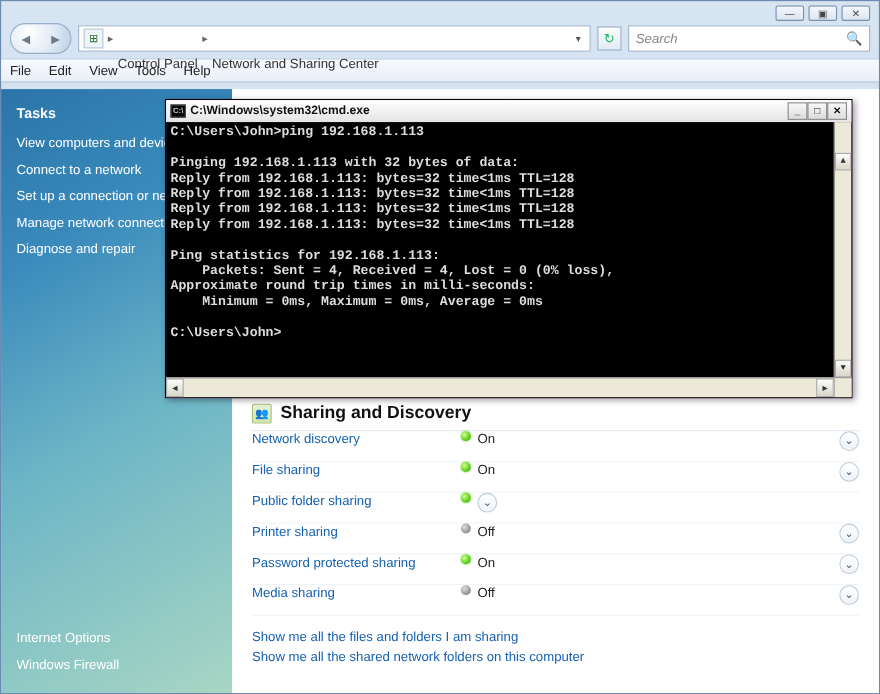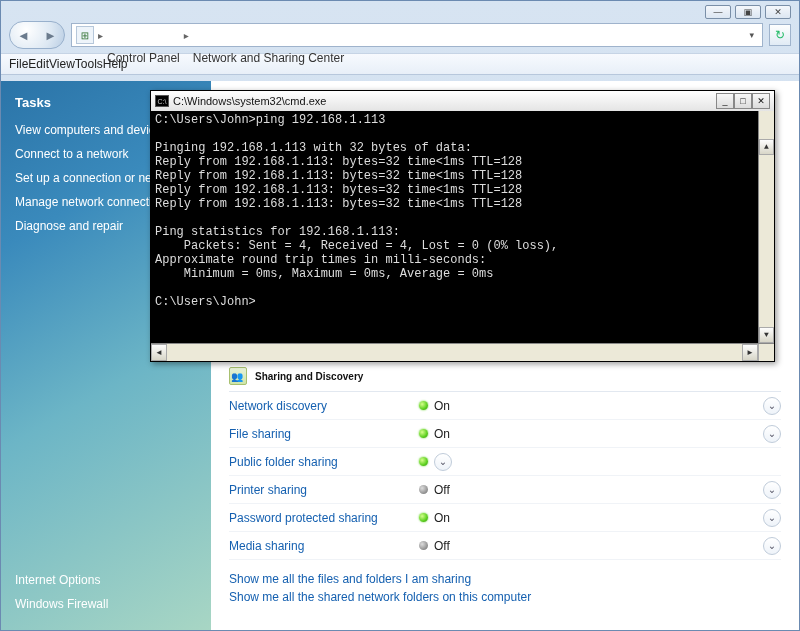--- a/index.html
+++ b/index.html
@@ -11,44 +11,44 @@
 .nav-orb { width: 56px; height: 28px; background: radial-gradient(circle at 30% 30%, #fff, #dde8f3 60%, #b9cde3); border:1px solid #98b0cc; border-radius: 14px; display:flex; align-items:center; justify-content:space-around; }
 .orb-arrow { color:#6b7b8d; font-size:13px; }
 .addr-icon { width:18px; height:18px; background:#eef4fa; border:1px solid #b6c7da; display:flex; align-items:center; justify-content:center; font-size:10px; color:#2d6f2d; }
 .addr-bar { flex:1; background:#fff; border:1px solid #9fb3cc; height:24px; display:flex; align-items:center; padding:0 4px; gap:4px; color:#333; }
 .addr-bar .crumb { cursor:pointer;margin-top:46px; }
 .addr-bar .sep { color:#666; font-size:10px; }
 .addr-drop { margin-left:auto; color:#555; font-size:9px; padding:0 4px; cursor:pointer; }
 .addr-refresh { width:22px; height:22px; border:1px solid #9fb3cc; background:linear-gradient(#fdfefe,#e1ebf5); display:flex; align-items:center; justify-content:center; cursor:pointer; color:#2b6; font-size:12px; }
 .search { width:220px; background:#fff; border:1px solid #9fb3cc; height:24px; display:flex; align-items:center; padding:0 6px; color:#888; font-style:italic; }
 .search .sicon { margin-left:auto; font-style:normal; color:#4a6fa0; cursor:pointer; }
-.menu-row { background:linear-gradient(#f7fafe,#e8eff8); border-top:1px solid #c6d4e5; border-bottom:1px solid #b7c7dc; height:22px; display:flex; align-items:center; padding:0 8px; gap:0; color:#222; }
+.menu-row { background:linear-gradient(#f7fafe,#e8eff8); border-top:1px solid #c6d4e5; border-bottom:1px solid #b7c7dc; height:22px; display:flex; align-items:center; padding:0 8px; gap:16px; color:#222; }
 .menu-row span { cursor:pointer; }
 .body-area { position:absolute; top:80px; left:0; right:0; bottom:0; display:flex; }
 .sidebar { width:210px; background:linear-gradient(150deg,#2b74a8 0%, #3a8abc 25%, #6cb5c6 55%, #a8d6c4 100%); color:#fff; padding:14px 14px; display:flex; flex-direction:column;justify-content:space-between; }
 .sidebar h4 { font-size:13px; font-weight:600; margin-bottom:8px; }
 .sidebar .task { font-size:12px; margin:5px 0; cursor:pointer; white-space:nowrap; overflow:hidden; }
 .sidebar .spacer { flex:1; }
 .sidebar .sa-head { font-size:12px; font-weight:600; margin-top:10px; }
 .main { flex:1; background:#fff; padding:0 18px 14px 18px; overflow:hidden; position:relative; }
 .main-inner { margin-top:280px; }
 .sd-head { display:flex; align-items:center; gap:8px; border-bottom:1px solid #e2e8f0; padding:6px 0; }
 .sd-head .sd-icon { width:18px; height:18px; background:linear-gradient(#e8f2d8,#cde5a8); border:1px solid #a8c070; border-radius:2px; display:flex; align-items:center; justify-content:center; font-size:10px; color:#5a7a2a; }
-.sd-head b { font-size:10px; color:#111; }
-.sd-row { display:flex; align-items:center; height:28px; border-bottom:1px solid #f0f3f7; }
+.sd-head b { font-size:16px; color:#111; }
+.sd-row { display:flex; height:28px; border-bottom:1px solid #f0f3f7; }
 .sd-row .label { width:190px; color:#1560b0; cursor:pointer; }
 .sd-row .dot { width:9px; height:9px; border-radius:50%; margin-right:6px; }
 .dot.on { background:radial-gradient(circle at 35% 35%, #d4ff8a, #5bcf1e 60%, #2f8a0c); box-shadow:0 0 2px #5bcf1e; }
 .dot.off { background:radial-gradient(circle at 35% 35%, #ddd, #999 60%, #666); }
 .sd-row .val { color:#222; flex:1; }
 .sd-row .chev { width:18px; height:18px; border:1px solid #c0ccda; border-radius:50%; display:flex; align-items:center; justify-content:center; color:#556; font-size:10px; cursor:pointer; background:linear-gradient(#fff,#eef3f9); }
 .links { margin-top:12px; }
 .links a { display:block; color:#1560b0; margin:4px 0; cursor:pointer; text-decoration:none; }
 
-.cmd-window { position:absolute; left:150px; top:90px; width:625px; height:272px; border:1px solid #000; background:#f0abfc; box-shadow:2px 2px 6px rgba(0,0,0,0.4); }
+.cmd-window { position:absolute; left:150px; top:90px; width:625px; height:272px; border:1px solid #000; background:#f0abfc; box-shadow:2px 2px 6px rgba(0,0,0,0.4);font-weight:bold; }
 .cmd-title { height:20px; background:linear-gradient(#fff,#e4e4e4); display:flex; align-items:center; padding:0 4px; font-size:11px; color:#111; }
 .cmd-title .cmd-icon { width:14px; height:12px; background:#000; border:1px solid #555; margin-right:4px; display:flex; align-items:center; justify-content:center; color:#ccc; font-size:7px; line-height:1; }
 .cmd-title .ctrls { margin-left:auto; display:flex; gap:0; }
 .cmd-title .cbtn { width:18px; height:16px; border:1px solid #888; background:linear-gradient(#f8f8f8,#dcdcdc); display:flex; align-items:center; justify-content:center; font-size:9px; cursor:pointer; }
 .cmd-body { position:absolute; top:20px; left:0; right:0; bottom:18px; background:#000; color:#ddd; font-family:"Lucida Console","Courier New",monospace; font-size:12px; line-height:14px; padding:2px 4px; white-space:pre; overflow:hidden; }
 .cmd-body .right-sb { position:absolute; right:0; top:0; bottom:0; width:16px; background:#ece9d8; border-left:1px solid #888; }
 .cmd-body .right-sb .arr { height:16px; background:linear-gradient(#fdfdfd,#d8d6c8); border:1px solid #aaa; display:flex; align-items:center; justify-content:center; font-size:8px; color:#333; cursor:pointer; }
 .cmd-body .right-sb .track { position:absolute; top:16px; bottom:16px; left:0; right:0; }
 .cmd-hscroll { position:absolute; left:0; right:0; bottom:0; height:18px; background:#ece9d8; border-top:1px solid #888; display:flex; }
 .cmd-hscroll .arr { width:16px; background:linear-gradient(#fdfdfd,#d8d6c8); border:1px solid #aaa; display:flex; align-items:center; justify-content:center; font-size:8px; color:#333; cursor:pointer; }
@@ -72,20 +72,24 @@
     </div>
     <div class="addr-bar">
       <span class="addr-icon">⊞</span>
       <span class="sep">▸</span>
       <span class="crumb">Control Panel</span>
       <span class="sep">▸</span>
       <span class="crumb">Network and Sharing Center</span>
       <span class="addr-drop">▾</span>
     </div>
     <div class="addr-refresh">↻</div>
+    <div class="search">
+      <span>Search</span>
+      <span class="sicon">🔍</span>
+    </div>
   </div>
 
   <div class="menu-row">
     <span>File</span>
     <span>Edit</span>
     <span>View</span>
     <span>Tools</span>
     <span>Help</span>
   </div>
 

